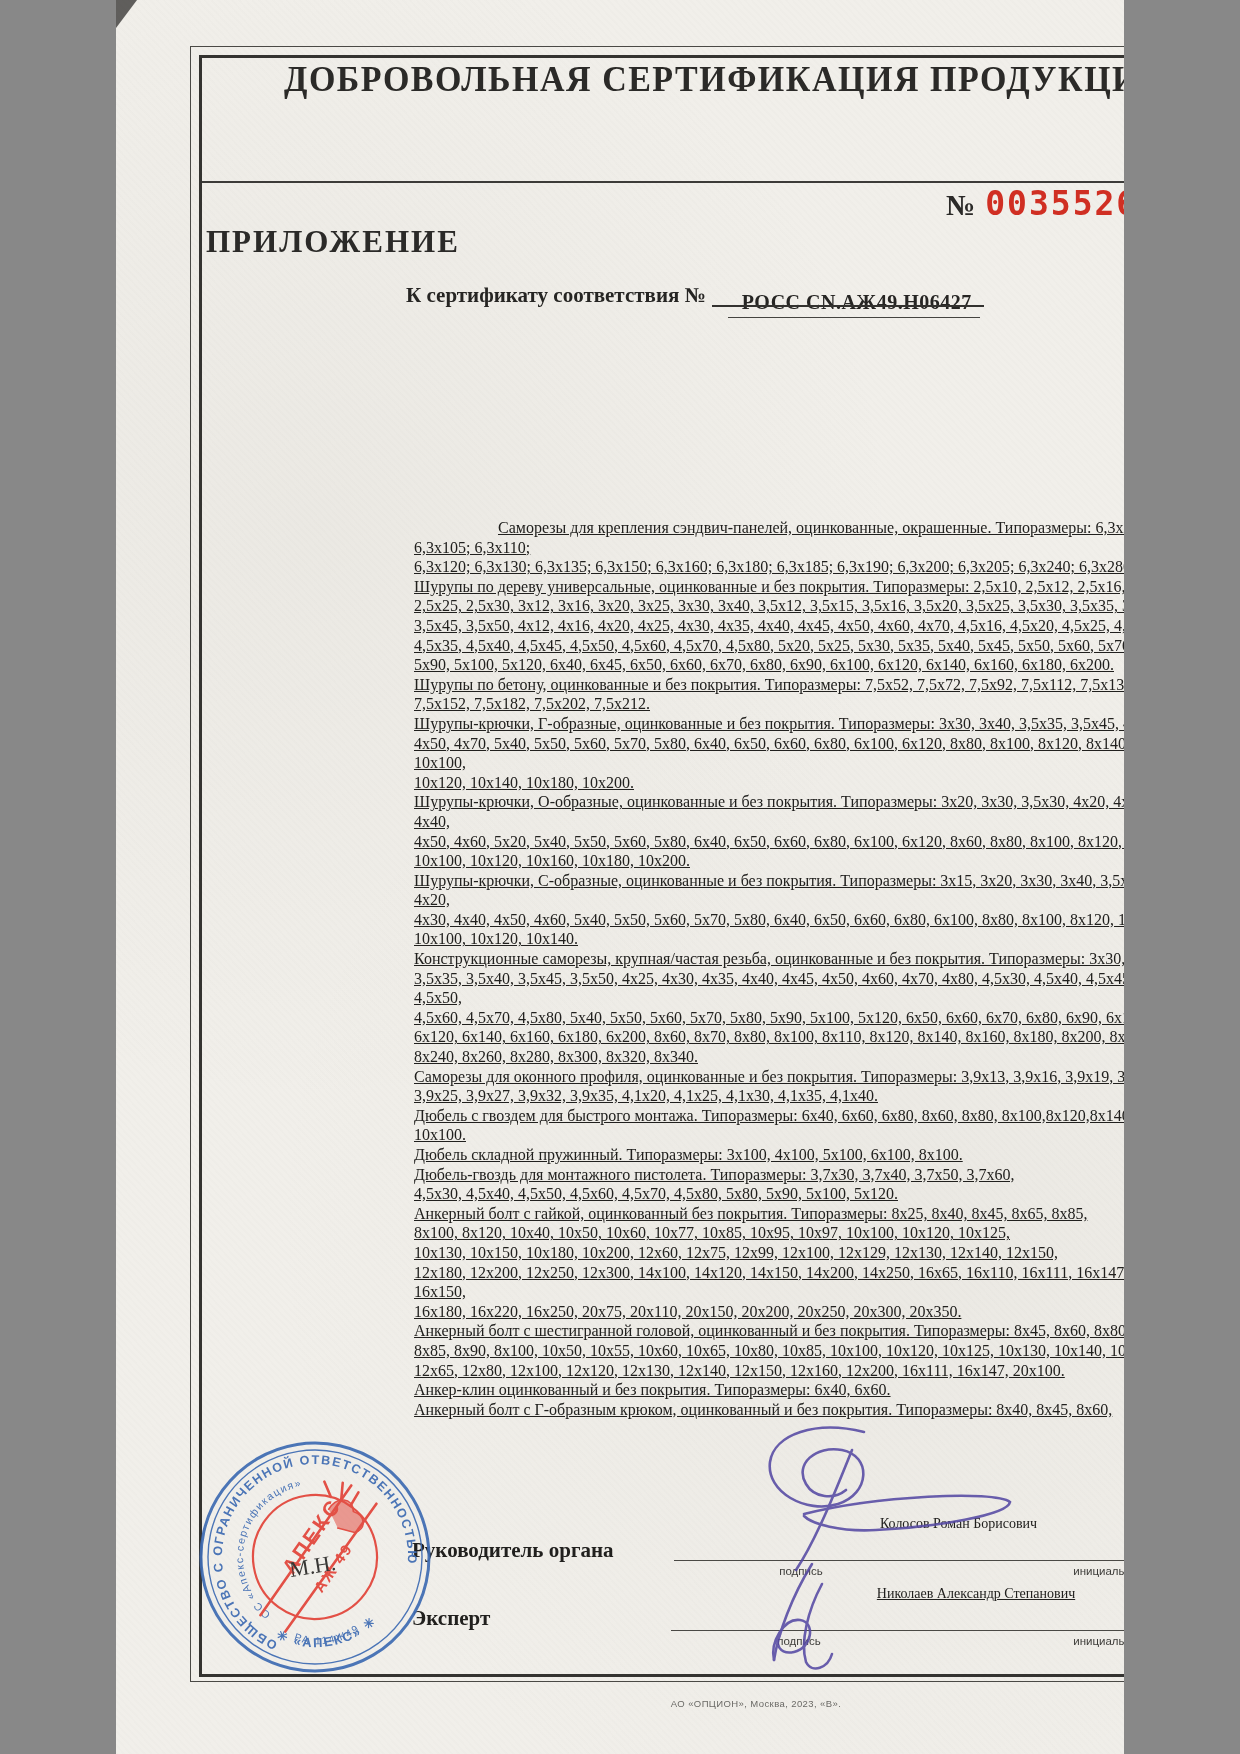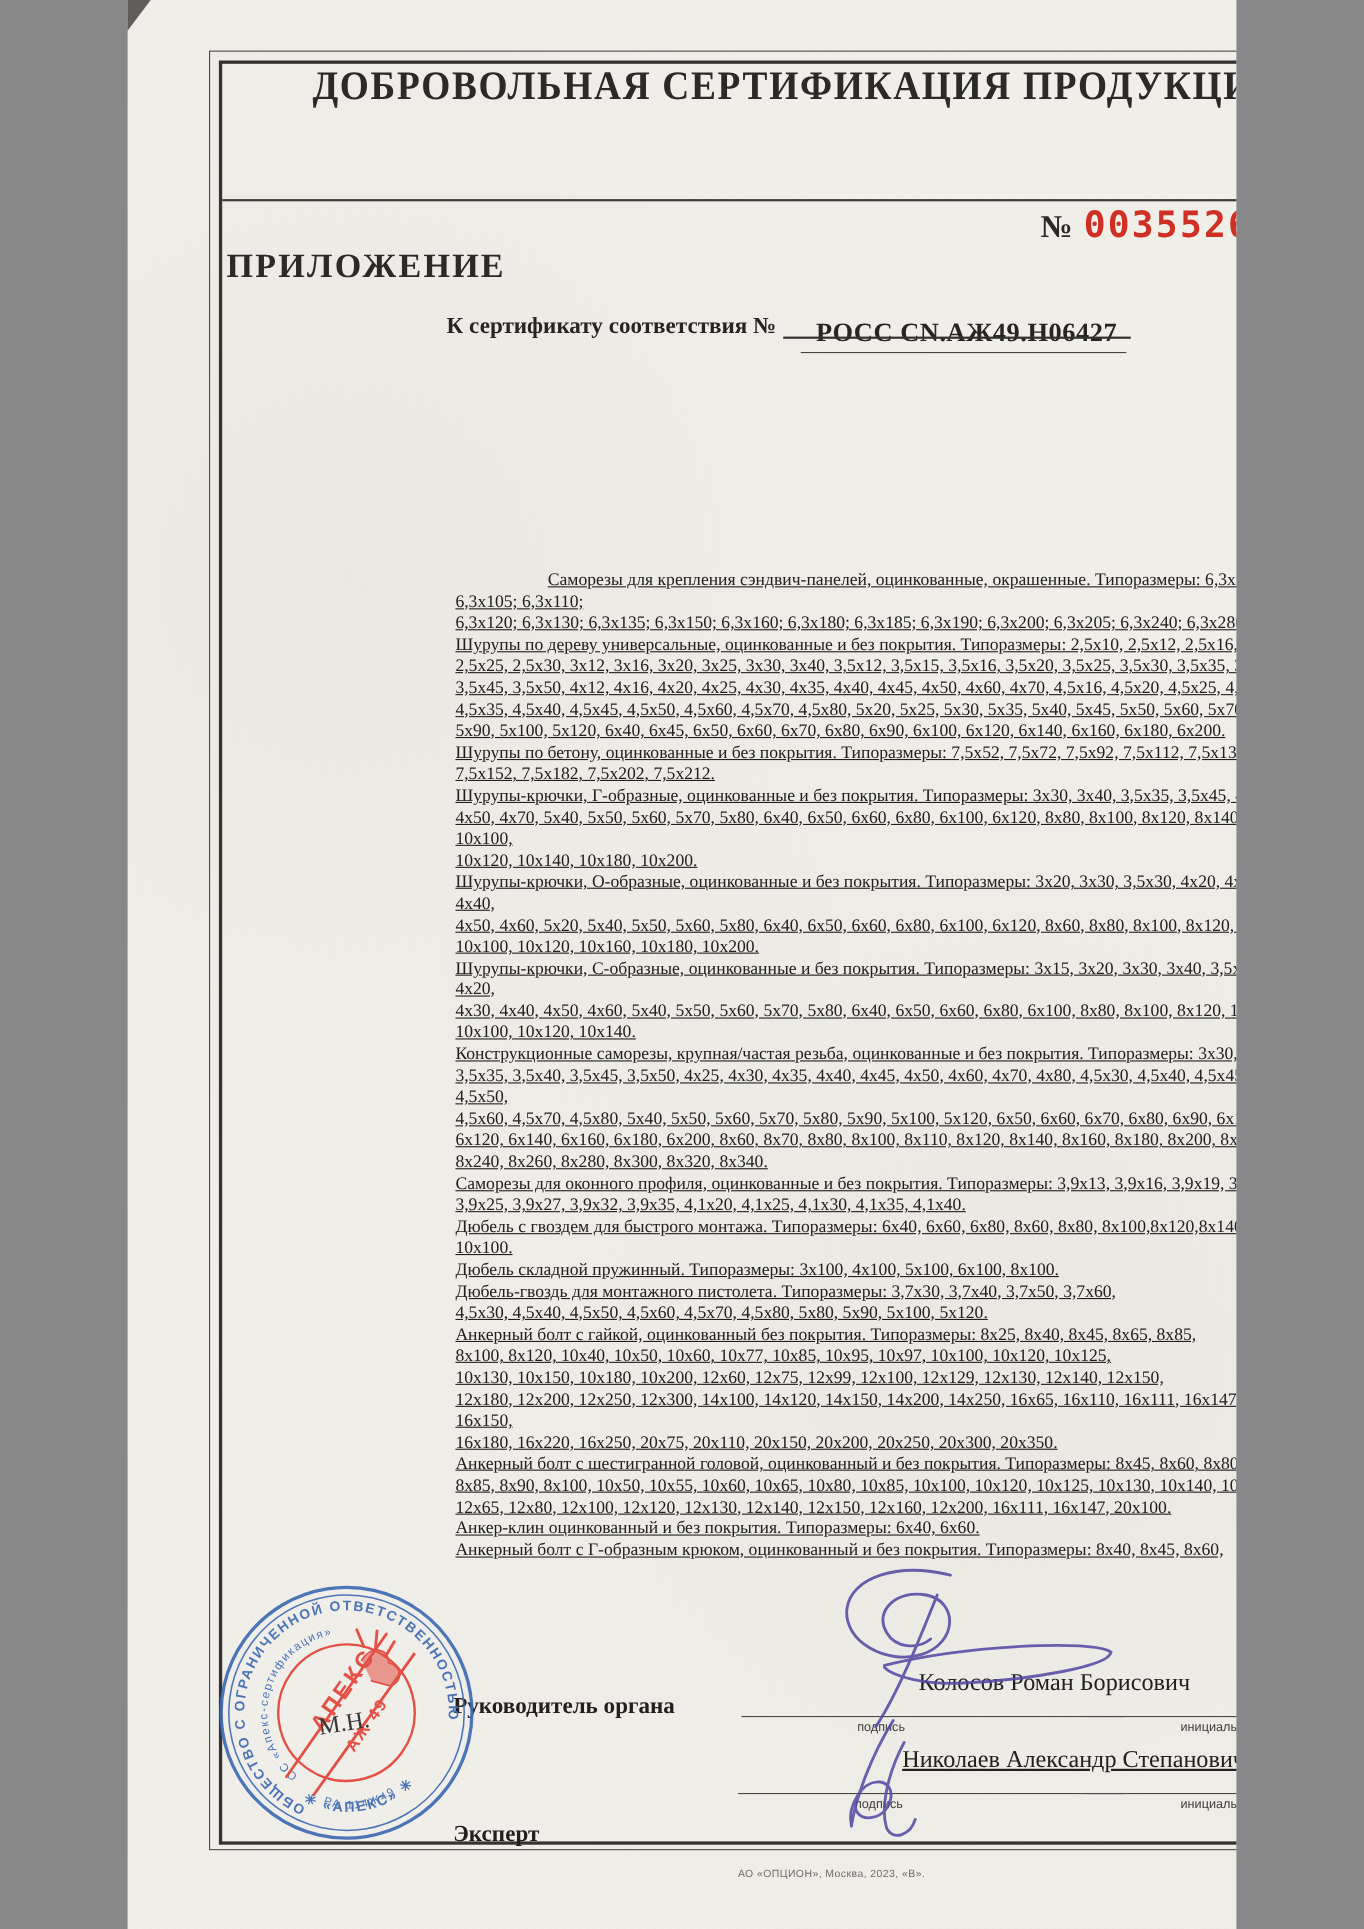--- a/index.html
+++ b/index.html
@@ -34,30 +34,30 @@
   .doc-number .no-sign  { font-size:29px; font-weight:bold; color:#2b2a28; margin-right:10px; }
   .doc-number .no-digits{ font-family:"DejaVu Sans Mono", monospace; font-size:33px; font-weight:bold;
     color:#d02f23; letter-spacing:2px; }
 
   .appendix-title {
     position:absolute; left:90px; top:224px; width:980px; text-align:left;
     font-size:31px; font-weight:bold; letter-spacing:2px; color:#2b2a28;
   }
   .cert-line { position:absolute; left:290px; top:283px; font-size:21px; font-weight:bold; white-space:nowrap; }
   .cert-no   { position:relative; display:inline-block; margin-left:22px; top:7px;
-    font-size:24px; letter-spacing:0.5px; padding:0 8px 3px 14px; border-bottom:1.5px solid #454440; }
+    font-size:20px; letter-spacing:0.5px; padding:0 8px 3px 14px; border-bottom:1.5px solid #454440; }
   .cert-no::after { content:""; position:absolute; left:-16px; right:-4px; top:54%; height:2px; background:#33322f; }
 
   .body-text { position:absolute; left:298px; top:518px; width:852px;
     font-size:16px; line-height:19.6px; color:#21201e; }
   .body-text p { margin:0; white-space:pre-line;text-decoration:underline; }
   .body-text p.para-indent { text-indent:84px; }
 
   
-  .sig-name  { position:absolute; font-size:22px; color:#21201e; text-align:center; }
+  .sig-name  { position:absolute; font-size:14px; color:#21201e; text-align:center; }
   .sig-role  { position:absolute; font-size:21px; font-weight:bold; color:#21201e; }
   .sig-line  { position:absolute; height:0; border-bottom:1.5px solid #4a4945; }
   .sig-label { position:absolute; font-family:"Liberation Sans", sans-serif; font-size:11.5px; color:#3e3d3a; text-align:center; }
 
   .footer-imprint { position:absolute; left:40px; top:1698px; width:1200px; text-align:center;
     font-family:"Liberation Sans", sans-serif; font-size:9.5px; letter-spacing:0.4px; color:#6b6a66; }
 
   .stamp-wrap { position:absolute; left:78px; top:1436px; width:242px; height:242px;
     transform:rotate(-9deg); opacity:0.93; }
   .sig-svg { position:absolute; pointer-events:none; }
@@ -135,21 +135,21 @@
       <p>Анкерный болт с Г-образным крюком, оцинкованный и без покрытия. Типоразмеры: 8х40, 8х45, 8х60,</p>
     </div>
 
   <div class="sig-role" style="left:296px; top:1538px;">Руководитель органа</div>
   <div class="sig-name" style="left:690px; top:1516px; width:305px;">Колосов Роман Борисович</div>
   <div class="sig-line" style="left:558px; top:1560px; width:348px;"></div>
   <div class="sig-label" style="left:560px; top:1565px; width:250px;">подпись</div>
   <div class="sig-line" style="left:872px; top:1560px; width:280px;"></div>
   <div class="sig-label" style="left:872px; top:1565px; width:280px;">инициалы, фамилия</div>
 
-  <div class="sig-role" style="left:296px; top:1655px;">Эксперт</div>
+  <div class="sig-role" style="left:296px; top:1606px;">Эксперт</div>
   <div class="sig-name" style="left:690px; top:1586px; width:340px;text-decoration:underline;">Николаев Александр Степанович</div>
   <div class="sig-line" style="left:555px; top:1630px; width:350px;"></div>
   <div class="sig-label" style="left:558px; top:1635px; width:250px;">подпись</div>
   <div class="sig-line" style="left:872px; top:1630px; width:280px;"></div>
   <div class="sig-label" style="left:872px; top:1635px; width:280px;">инициалы, фамилия</div>
 
   <svg class="sig-svg" style="left:540px; top:1418px;" width="380" height="160" viewBox="0 0 380 160">
     <g fill="none" stroke="#564aa4" stroke-width="2.6" stroke-linecap="round" opacity="0.88">
       <path d="M 208,14 C 160,2 118,16 114,44 C 110,74 150,96 182,86 C 214,76 216,38 186,32 C 160,27 138,46 150,66 C 158,80 178,82 190,72"></path>
       <path d="M 148,96 C 220,78 338,72 354,84 C 352,97 280,109 220,112 C 184,114 156,106 148,98"></path>

